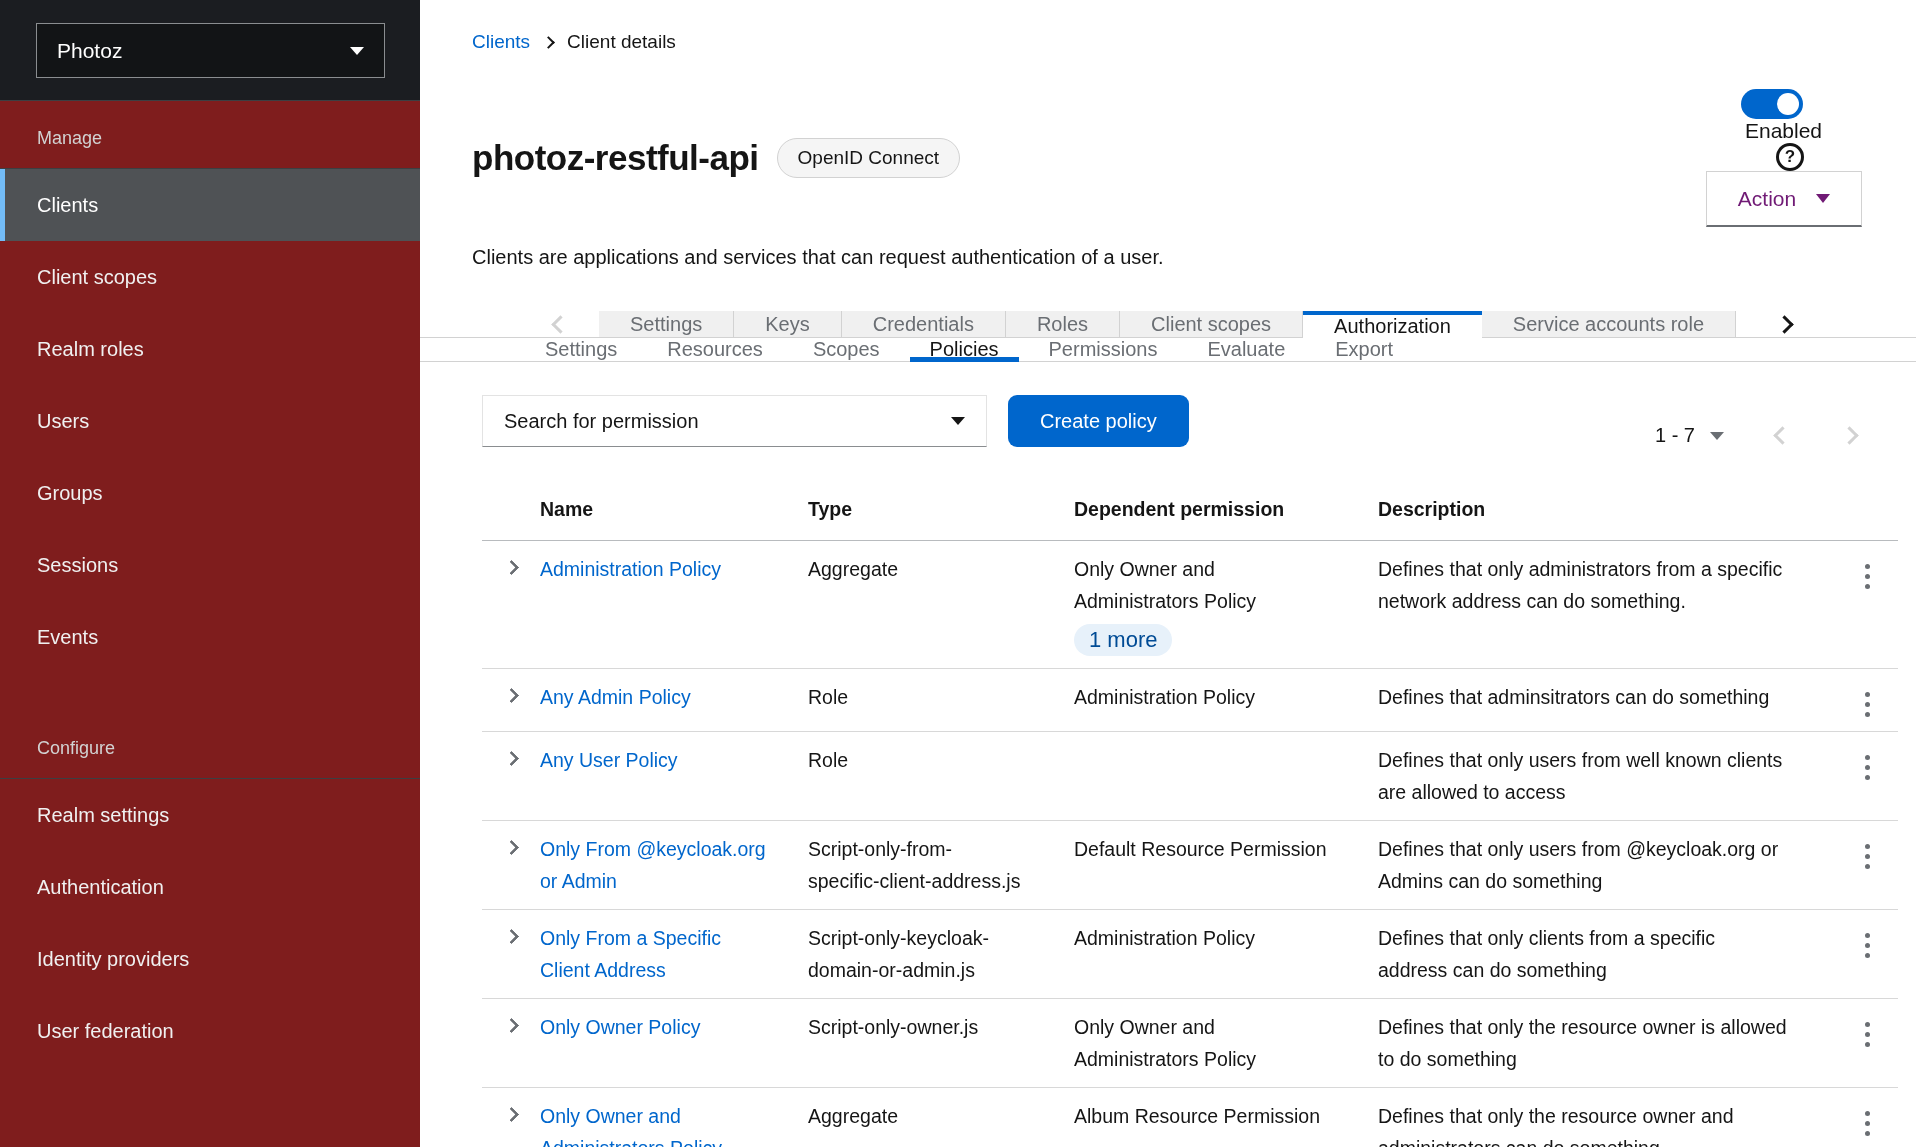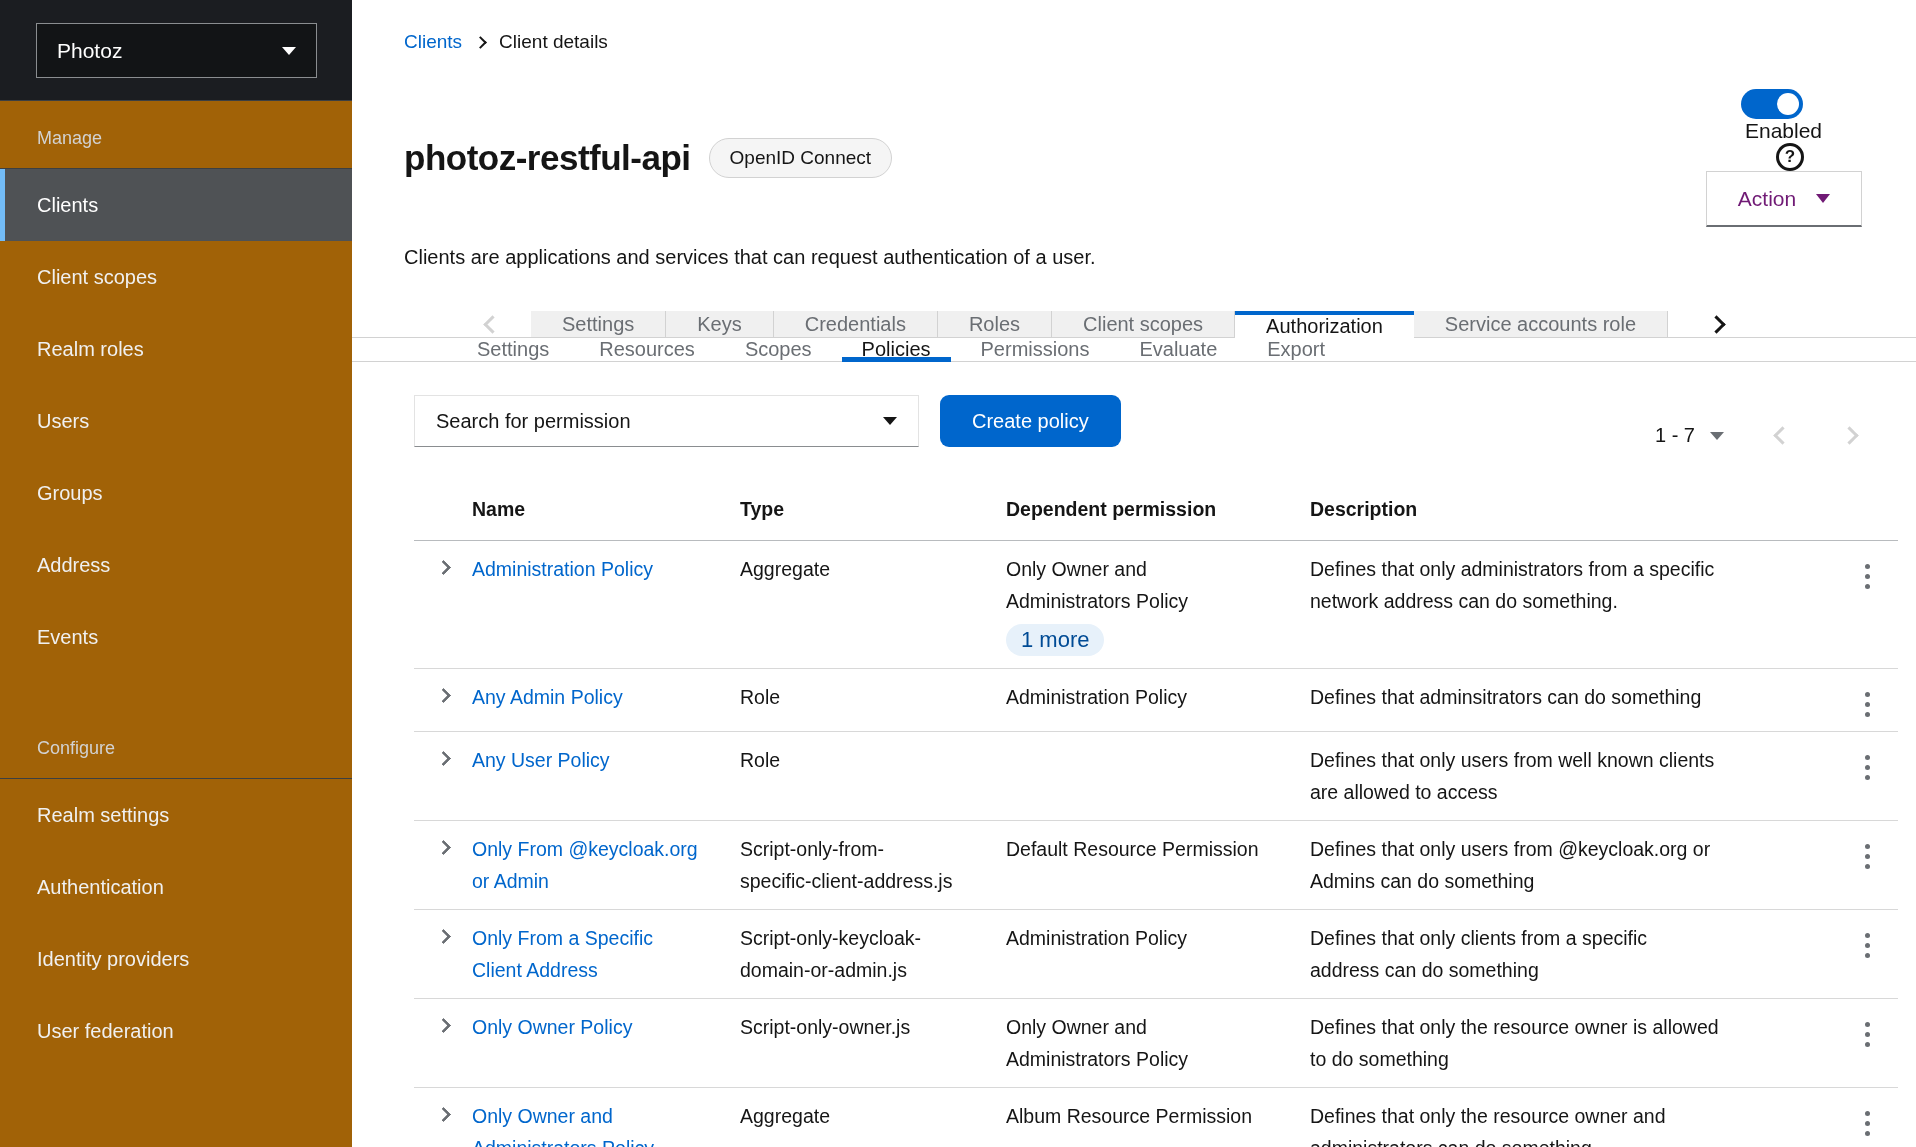--- a/index.html
+++ b/index.html
@@ -2,21 +2,21 @@
 <html><head>
 <meta charset="utf-8">
 <style>
   * { box-sizing: border-box; margin: 0; padding: 0; }
   html,body { width:1916px; height:1147px; overflow:hidden; }
   body { font-family:"Liberation Sans", sans-serif; color:#151515; background:#fff; }
   [data-interactable="true"] { cursor:pointer; }
   .app { display:flex; width:100%; height:100%; }
 
   
-  .sidebar { width:352px; flex-shrink:0; background:#a16207; display:flex; flex-direction:column; }
+  .sidebar { width:420px; flex-shrink:0; background:#7f1d1d; display:flex; flex-direction:column; }
   .sidebar-top { height:101px; background:#1b1d21; border-bottom:1px solid #3c3f42; padding:23px 35px 0 36px; }
   .realm-selector { width:100%; height:55px; background:#121416; border:1px solid #8a8d90; color:#fff;
     display:flex; align-items:center; justify-content:space-between; padding:0 20px; font-size:21px;
     font-family:inherit; }
   .caret-down { width:0; height:0; border-left:7px solid transparent; border-right:7px solid transparent;
     border-top:8px solid currentColor; display:inline-block; }
   .nav-section-title { color:#d2d2d2; font-size:18px; padding:27px 37px 19px; border-bottom:1px solid #3c3f42; }
   .nav-section.configure .nav-section-title { padding-top:65px; }
   .nav-list { list-style:none; }
   .nav-item { height:72px; display:flex; align-items:center; padding-left:37px; color:#f0f0f0; font-size:20px; }
@@ -109,21 +109,21 @@
     </div>
     <nav class="nav" id="sidebar-nav" data-interactable="false">
         <div class="nav-section manage" data-interactable="false">
           <div class="nav-section-title" data-interactable="false">Manage</div>
           <ul class="nav-list" data-interactable="false">
             <li class="nav-item active" data-interactable="true">Clients</li>
             <li class="nav-item" data-interactable="true">Client scopes</li>
             <li class="nav-item" data-interactable="true">Realm roles</li>
             <li class="nav-item" data-interactable="true">Users</li>
             <li class="nav-item" data-interactable="true">Groups</li>
-            <li class="nav-item" data-interactable="true">Address</li>
+            <li class="nav-item" data-interactable="true">Sessions</li>
             <li class="nav-item" data-interactable="true">Events</li>
           </ul>
         </div>
         <div class="nav-section configure" data-interactable="false">
           <div class="nav-section-title" data-interactable="false">Configure</div>
           <ul class="nav-list" data-interactable="false">
             <li class="nav-item" data-interactable="true">Realm settings</li>
             <li class="nav-item" data-interactable="true">Authentication</li>
             <li class="nav-item" data-interactable="true">Identity providers</li>
             <li class="nav-item" data-interactable="true">User federation</li>

